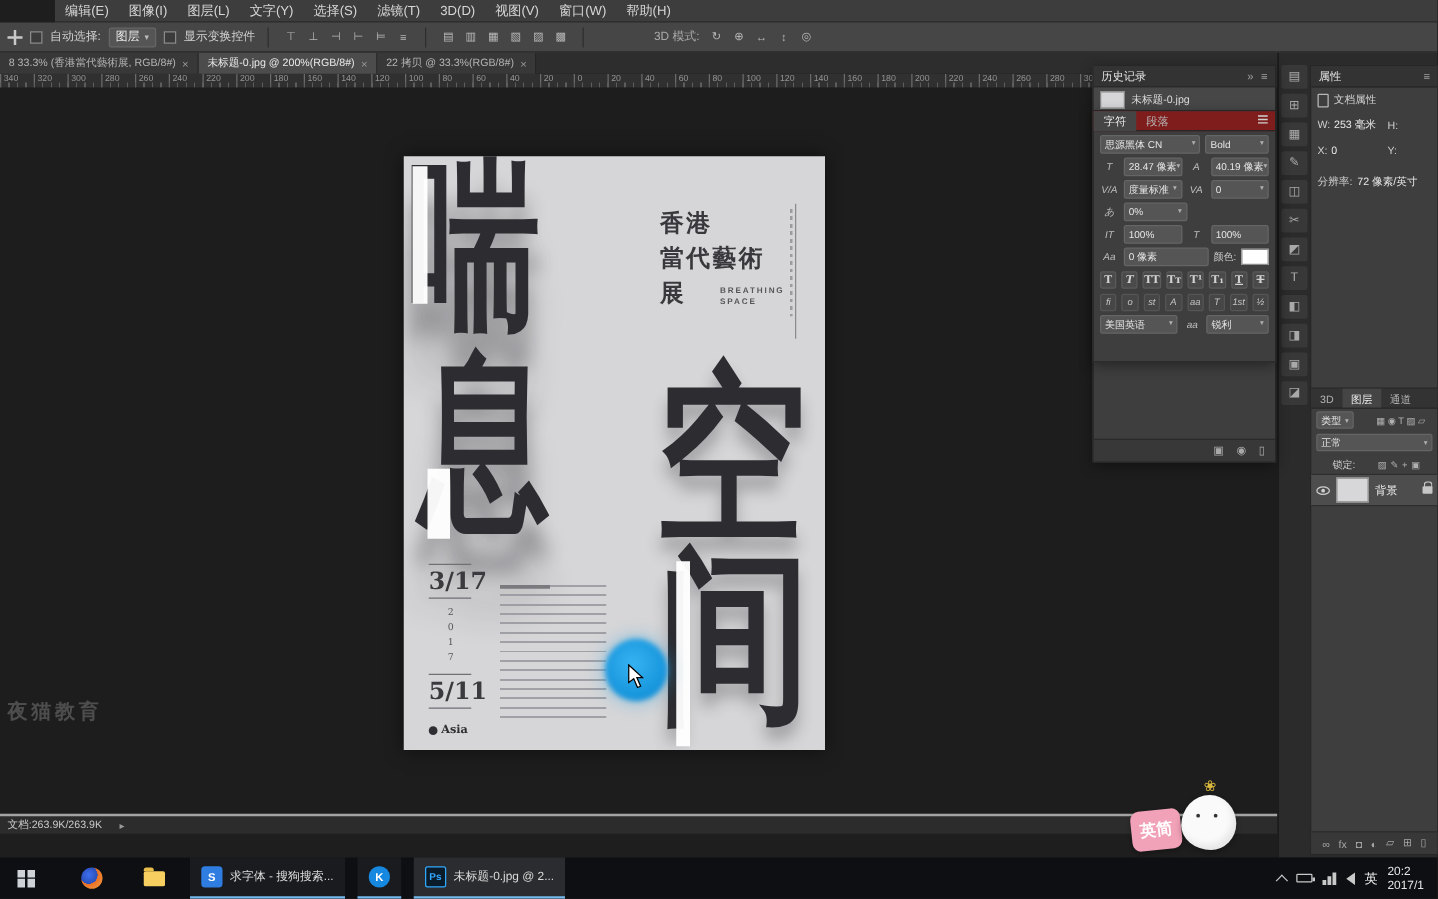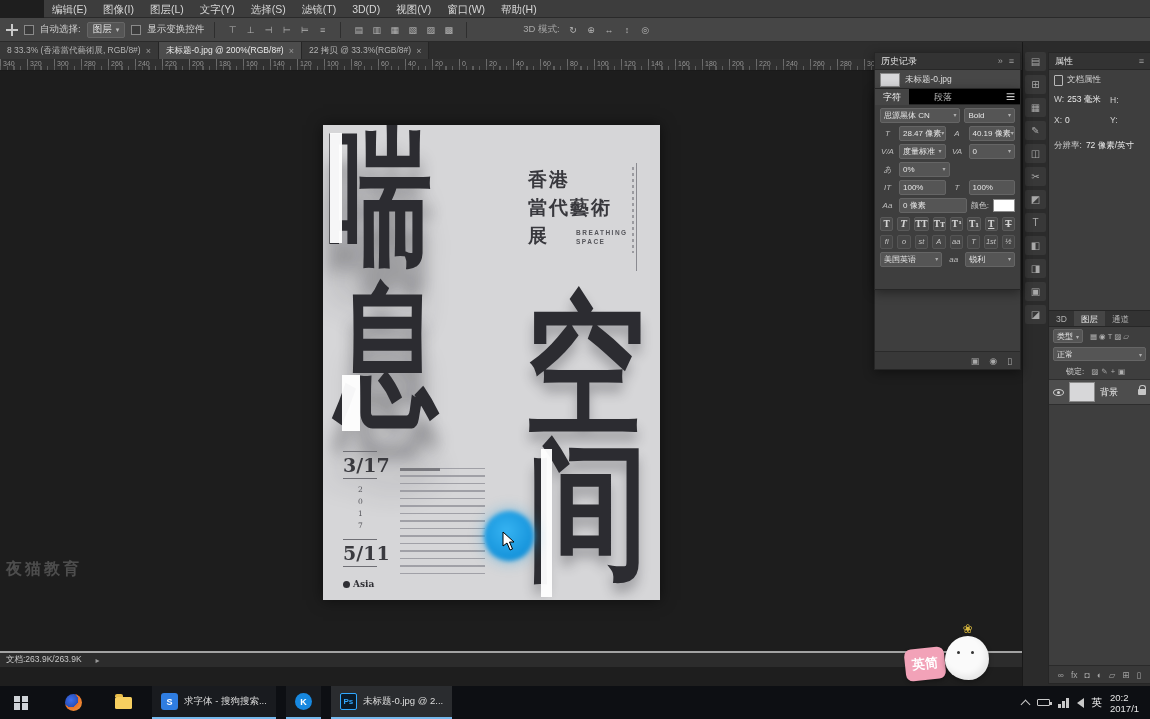--- a/index.html
+++ b/index.html
@@ -98,21 +98,21 @@
   .phead .ptab { font-size:9px; color:#e2e2e2;}
   .phead .sp { flex:1;}
   .phead .hicon { font-size:9px; color:#9f9f9f;}
   .hist-row { height:20px; display:flex; align-items:center; gap:5px; padding:0 5px; background:#474747;}
   .hist-thumb { width:20px; height:14px; background:#d6d6d8; border:1px solid #888; flex:none;}
   .hist-name { font-size:8.5px; color:#ddd; white-space:nowrap; overflow:hidden;}
   .hist-footer { position:absolute; left:0; right:0; bottom:0; height:18px; background:#383838;
     border-top:1px solid #2a2a2a; display:flex; align-items:center; justify-content:flex-end; gap:10px; padding:0 8px;}
   .hicon2 { font-size:9px; color:#a8a8a8;}
   #charpanel { position:absolute; left:0; top:36px; width:147px; height:202px; z-index:2;}
-  .ctabs { height:16px; background:#000000; display:flex; align-items:center; border-bottom:1px solid #272727;gap:17px;}
+  .ctabs { height:16px; background:#7f1d1d; display:flex; align-items:center; border-bottom:1px solid #272727;}
   .ctab { font-size:9px; color:#b5b5b5; padding:0 8px; line-height:16px;}
   .ctab.active { background:#454545; color:#eee;}
   .ctabs .sp { flex:1;}
   .crow { display:flex; align-items:center; gap:4px; margin:3px 5px 0 5px; height:15px;}
   .cic { width:15px; flex:none; font-size:8px; color:#bdbdbd; text-align:center; font-style:italic;}
   .fld { flex:1; height:15px; background:#555; border:1px solid #656565; border-radius:2px;
     font-size:8px; color:#e6e6e6; line-height:13px; padding:0 3px; display:flex; align-items:center;
     overflow:hidden; white-space:nowrap;}
   .fld .sp { flex:1;}
   .fld .caret { font-size:6px; color:#b0b0b0; flex:none;}
@@ -137,21 +137,21 @@
   .props { height:258px; border-bottom:1px solid #262626; position:relative;text-align:right;}
   .prow { display:flex; align-items:center; gap:4px; padding:0 5px; height:20px;}
   .plabel { font-size:8.5px; color:#cfcfcf; white-space:nowrap;}
   .pval { font-size:8.5px; color:#e8e8e8; white-space:nowrap; overflow:hidden;}
   .pagedoc { width:9px; height:11px; border:1px solid #b8b8b8; border-radius:1px; flex:none;}
   .pcol { width:52px; display:flex; gap:3px; overflow:hidden;}
   .layersec { flex:1; display:flex; flex-direction:column; position:relative;}
   .ltabs { height:16px; background:#333; display:flex; border-bottom:1px solid #272727;}
   .ltab { font-size:8.5px; color:#b2b2b2; padding:0 7px; line-height:16px;}
   .ltab.active { background:#454545; color:#eee;}
-  .lrow { display:flex; align-items:center; gap:7px; padding:0 4px; height:18px;}
+  .lrow { display:flex; align-items:center; gap:18px; padding:0 4px; height:18px;}
   .lic { font-size:7.5px; color:#b0b0b0;}
   .lfld { height:14px; background:#555; border:1px solid #656565; border-radius:2px; font-size:8px;
     color:#e4e4e4; display:flex; align-items:center; padding:0 3px; gap:3px;}
   .layer-row { height:26px; background:#4d4d4d; display:flex; align-items:center; gap:5px;
     padding:0 4px; border-top:1px solid #2e2e2e; border-bottom:1px solid #2e2e2e;}
   .eye { width:11px; height:7px; border:1px solid #cfcfcf; border-radius:50%; position:relative; flex:none;}
   .eye::after { content:""; position:absolute; left:3px; top:1px; width:3px; height:3px;
     border-radius:50%; background:#cfcfcf;}
   .lthumb { width:26px; height:20px; background:#d7d7d9; border:1px solid #8a8a8a; flex:none;}
   .lname { font-size:9px; color:#ececec; flex:1;}

